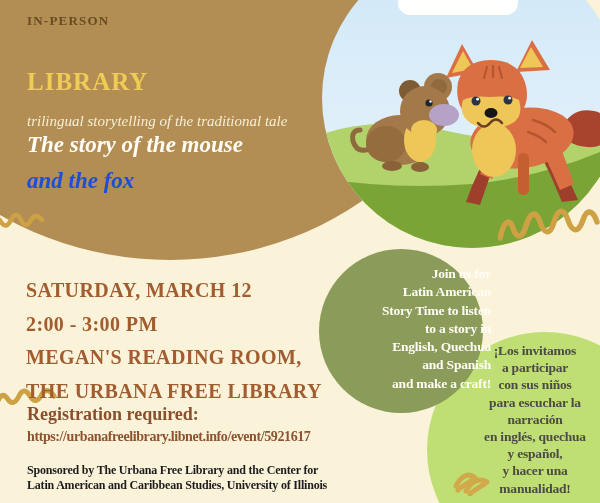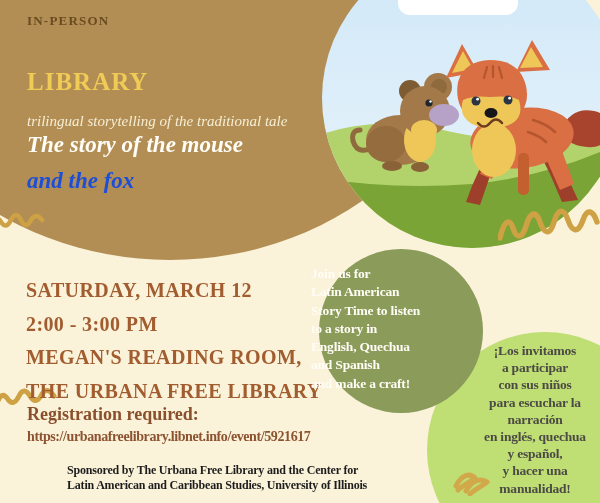--- a/index.html
+++ b/index.html
@@ -34,23 +34,23 @@
     color:#fffdf6;z-index:5;}
   .story2{left:27px;top:168px;font-size:23px;font-weight:800;font-style:italic;
     color:#1d4ed8;z-index:5;}
   
   .details{left:26px;top:274px;font-size:20px;font-weight:800;letter-spacing:.4px;
     line-height:33.5px;color:#a15c2f;z-index:5;}
   .reg-label{left:27px;top:404px;font-size:18px;font-weight:800;color:#8a4f2c;z-index:5;}
   .reg-url{left:27px;top:429px;font-size:14px;font-weight:700;letter-spacing:-.4px;
     color:#8d5330;z-index:5;text-align:center;}
   .sponsor{left:27px;top:463px;font-size:12px;font-weight:800;letter-spacing:-.2px;
-    line-height:15px;color:#1d1d1d;z-index:5;margin-left:40px;}
+    line-height:15px;color:#1d1d1d;z-index:5;}
   
-  .invite-en{left:311px;top:265px;width:180px;text-align:left;font-size:13.5px;
+  .invite-en{left:311px;top:265px;width:180px;text-align:right;font-size:13.5px;
     font-weight:800;line-height:18.3px;letter-spacing:-.2px;color:#fffdf6;z-index:5;}
   .invite-es{left:435px;top:342px;width:200px;text-align:center;font-size:13.5px;
     font-weight:800;line-height:17.2px;letter-spacing:-.2px;color:#4c4a44;z-index:5;}
   .squig{z-index:4;}
 </style>
 </head>
 <body>
 
 <div class="poster">
 

